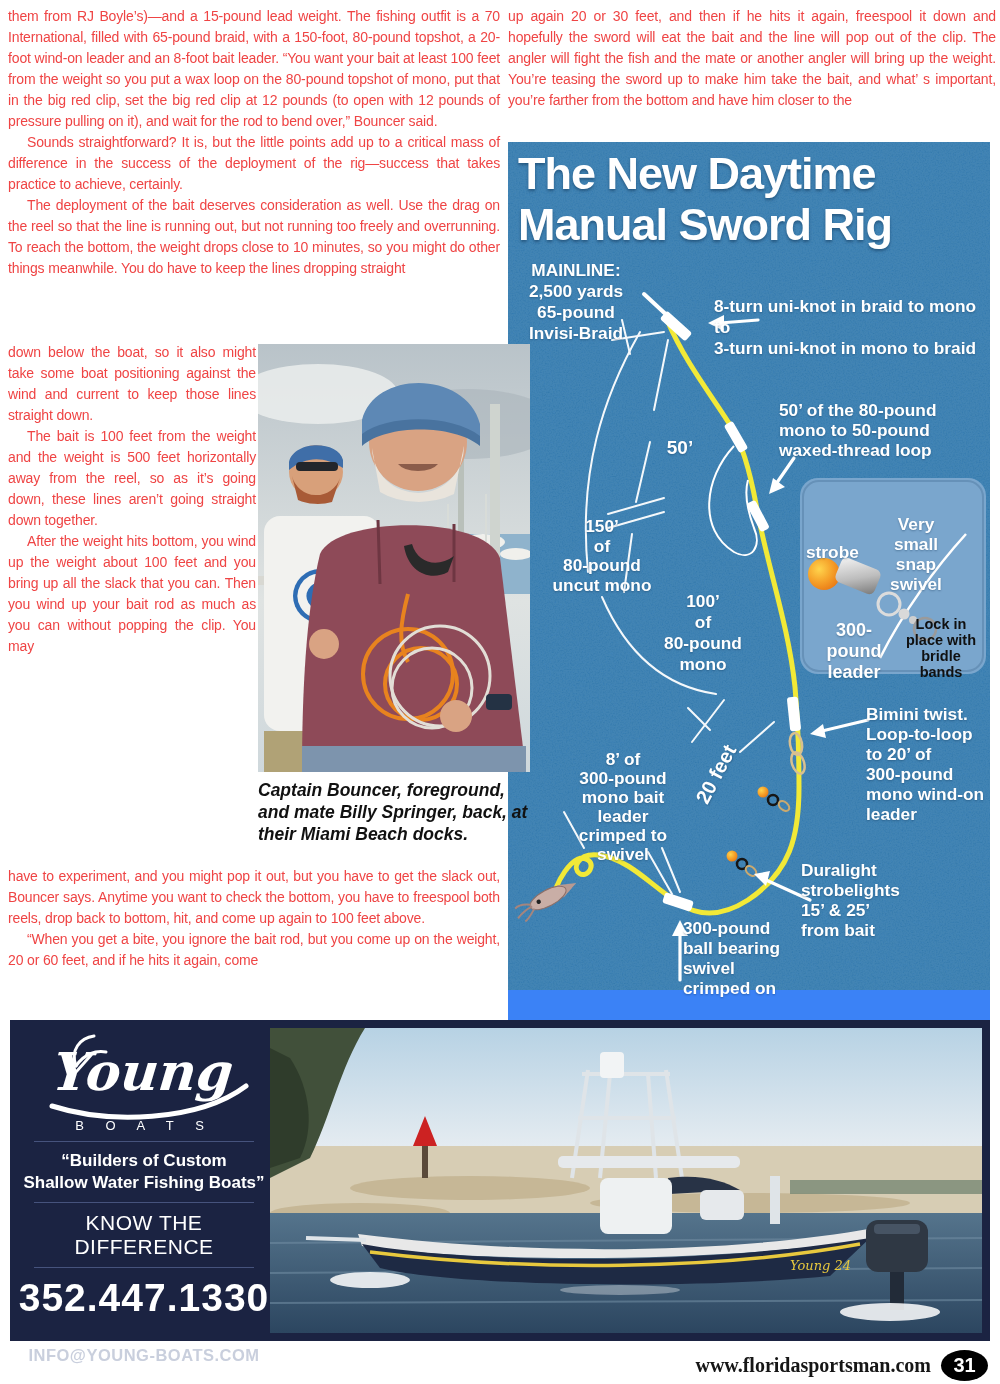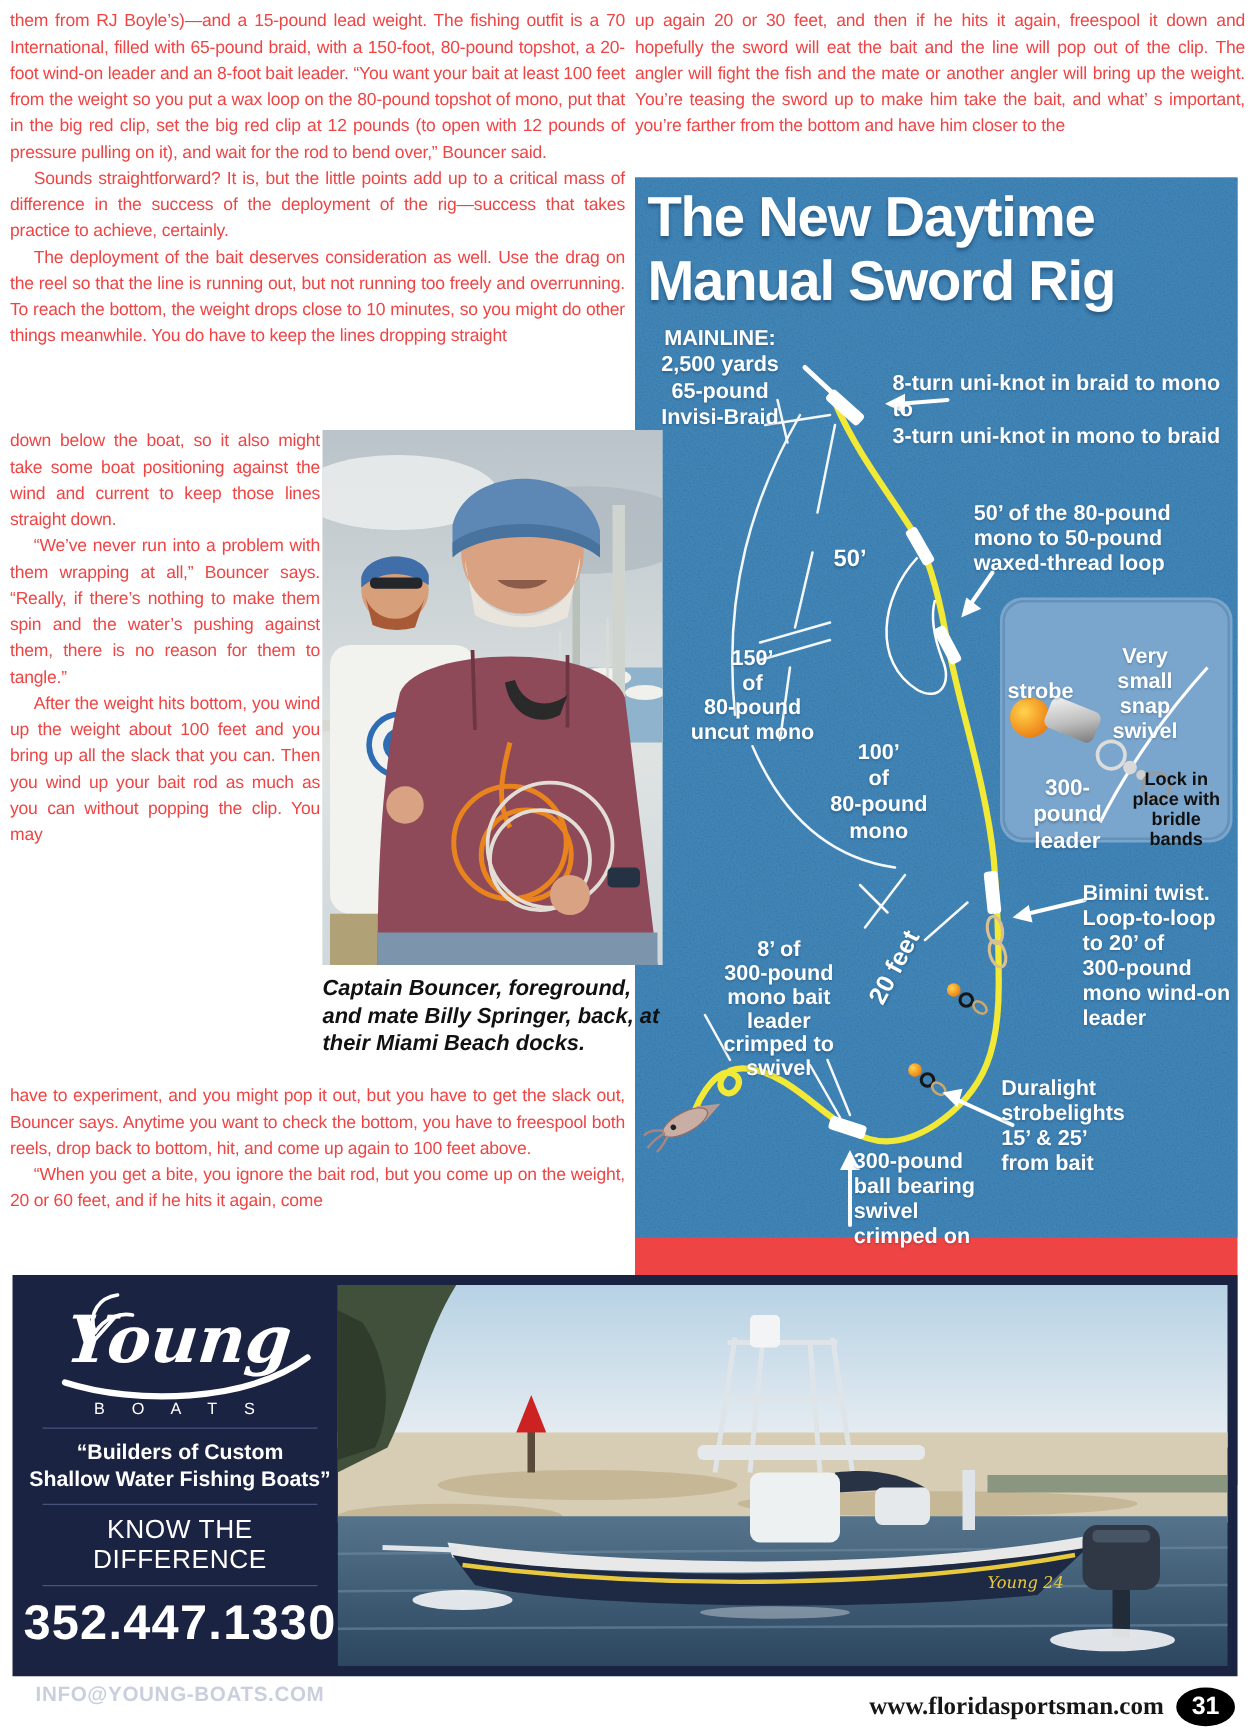--- a/index.html
+++ b/index.html
@@ -10,21 +10,21 @@
   .col { position:absolute; color:#ef4444; font-size:14px; line-height:21px; text-align:justify; letter-spacing:-0.15px; }
   .col p { margin:0; }
   .ind { text-indent:19px; }
 
   
   #captain-photo { position:absolute; left:258px; top:344px; width:272px; height:428px; z-index:5; background:#cfd6d9; }
   #photo-caption { position:absolute; left:258px; top:779px; width:276px; z-index:5;
     font-size:17.5px; line-height:22px; font-weight:bold; font-style:italic; color:#111; }
 
   
-  #rig-panel { position:absolute; left:508px; top:142px; width:482px; height:1046px; background:#ef4444; z-index:1; }
+  #rig-panel { position:absolute; left:508px; top:142px; width:482px; height:1046px; background:#3b82f6; z-index:1; }
   #rig-panel svg.bgart { position:absolute; left:0; top:0; }
   .rig-title { position:absolute; left:10px; top:6px; width:470px; color:#fff; font-weight:bold;
     font-size:45px; line-height:51px; letter-spacing:-1px; white-space:pre-line;
     text-shadow:0 2px 3px rgba(8,40,72,.45); }
   .dlab { position:absolute; color:#fff; font-weight:bold; font-size:17.3px; line-height:20px;
     white-space:pre-line; text-shadow:0 1px 2px rgba(8,40,72,.35); }
   .dlab.ctr { text-align:center; }
   .dlab.blk { color:#101010; text-shadow:none; }
 
   
@@ -50,21 +50,21 @@
 <div id="page">
 
   <div class="col" style="left:8px; top:6px; width:492px;">
     <p>them from RJ Boyle’s)—and a 15-pound lead weight. The fishing outfit is a 70 International, filled with 65-pound braid, with a 150-foot, 80-pound topshot, a 20-foot wind-on leader and an 8-foot bait leader. “You want your bait at least 100 feet from the weight so you put a wax loop on the 80-pound topshot of mono, put that in the big red clip, set the big red clip at 12 pounds (to open with 12 pounds of pressure pulling on it), and wait for the rod to bend over,” Bouncer said.</p>
     <p class="ind">Sounds straightforward? It is, but the little points add up to a critical mass of difference in the success of the deployment of the rig—success that takes practice to achieve, certainly.</p>
     <p class="ind">The deployment of the bait deserves consideration as well. Use the drag on the reel so that the line is running out, but not running too freely and overrunning. To reach the bottom, the weight drops close to 10 minutes, so you might do other things meanwhile. You do have to keep the lines dropping straight</p>
   </div>
 
   <div class="col" style="left:8px; top:342px; width:248px;">
     <p>down below the boat, so it also might take some boat positioning against the wind and current to keep those lines straight down.</p>
-    <p class="ind">“We’ve never run into a problem with them wrapping at all,” Bouncer says. “Really, if there’s nothing to make them spin and the water’s pushing against them, there is no reason for them to tangle.”</p>
+    <p class="ind">The bait is 100 feet from the weight and the weight is 500 feet horizontally away from the reel, so as it’s going down, these lines aren’t going straight down together.</p>
     <p class="ind">After the weight hits bottom, you wind up the weight about 100 feet and you bring up all the slack that you can. Then you wind up your bait rod as much as you can without popping the clip. You may</p>
   </div>
 
   <div class="col" style="left:8px; top:866px; width:492px;">
     <p>have to experiment, and you might pop it out, but you have to get the slack out, Bouncer says. Anytime you want to check the bottom, you have to freespool both reels, drop back to bottom, hit, and come up again to 100 feet above.</p>
     <p class="ind">“When you get a bite, you ignore the bait rod, but you come up on the weight, 20 or 60 feet, and if he hits it again, come</p>
   </div>
 
   <div class="col" style="left:508px; top:6px; width:488px;">
     <p>up again 20 or 30 feet, and then if he hits it again, freespool it down and hopefully the sword will eat the bait and the line will pop out of the clip. The angler will fight the fish and the mate or another angler will bring up the weight. You’re teasing the sword up to make him take the bait, and what’ s important, you’re farther from the bottom and have him closer to the</p>

